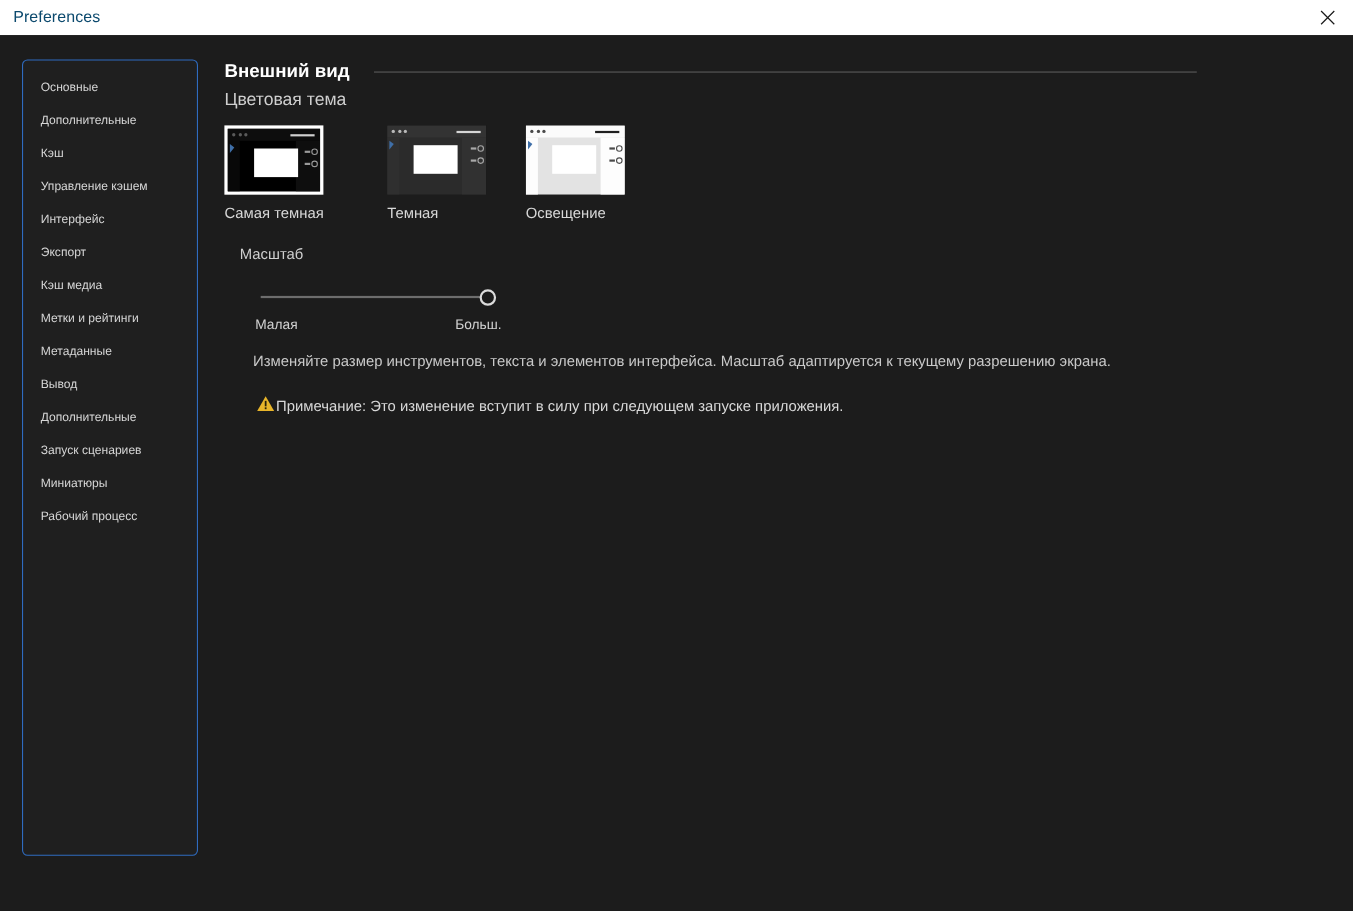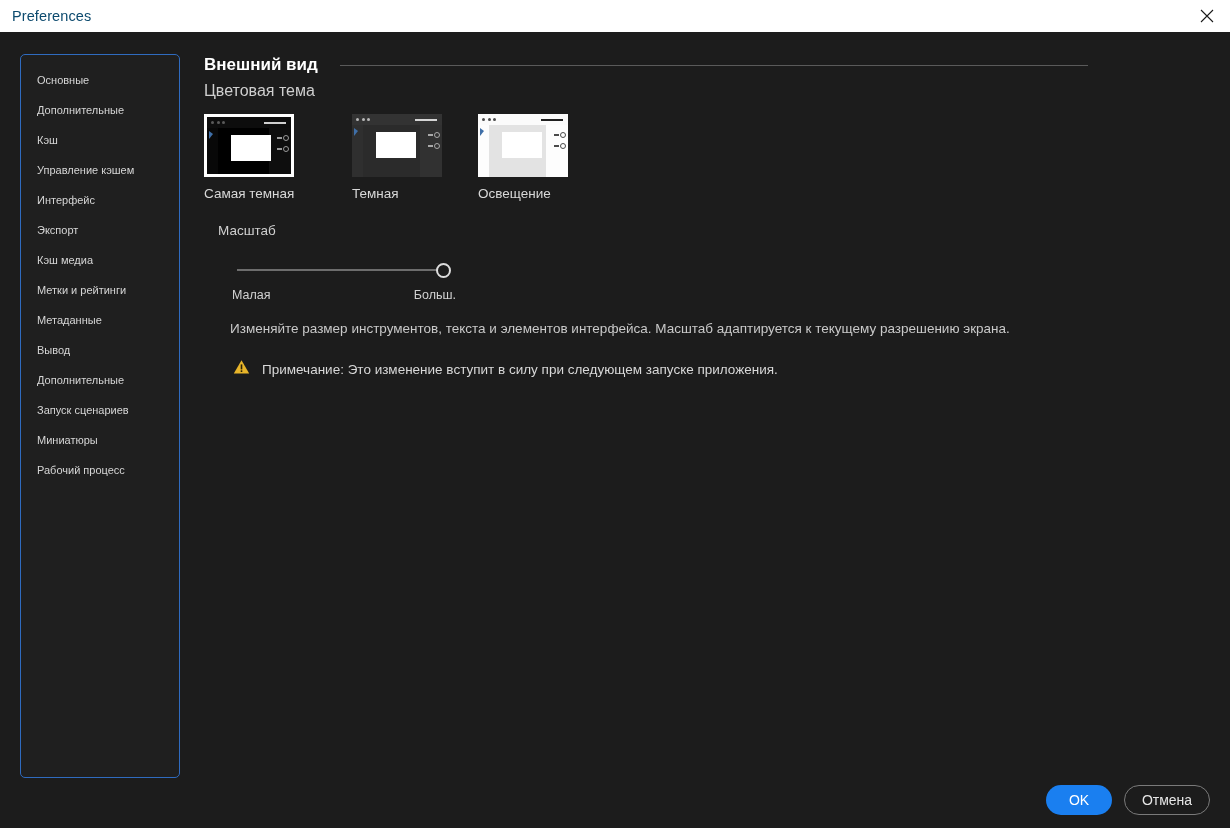--- a/index.html
+++ b/index.html
@@ -261,21 +261,21 @@
 
   .desc-text {
     font-size: 13.5px;
     color: #c9c9c9;
     white-space: nowrap;
   }
 
   .note-row {
     display: flex;
     align-items: center;
-    gap: 12px;
+    gap: 1px;
   }
   .note-text {
     font-size: 13.5px;
     color: #d8d8d8;
     white-space: nowrap;
   }
 
   
   .footer {
     position: absolute;
@@ -453,18 +453,14 @@
           <path d="M8.5 1.2 L16.2 14.6 L0.8 14.6 Z" fill="#e8b52a"></path>
           <rect x="7.7" y="5.4" width="1.6" height="5" fill="#2a2208"></rect>
           <rect x="7.7" y="11.3" width="1.6" height="1.7" fill="#2a2208"></rect>
         </svg>
       </span>
       <span class="note-text">Примечание: Это изменение вступит в силу при следующем запуске приложения.</span>
     </div>
 
   </div>
 
-  <div class="footer">
-    <div class="btn btn-primary">OK</div>
-    <div class="btn btn-secondary">Отмена</div>
-  </div>
 
 </div>
 
 </body></html>

